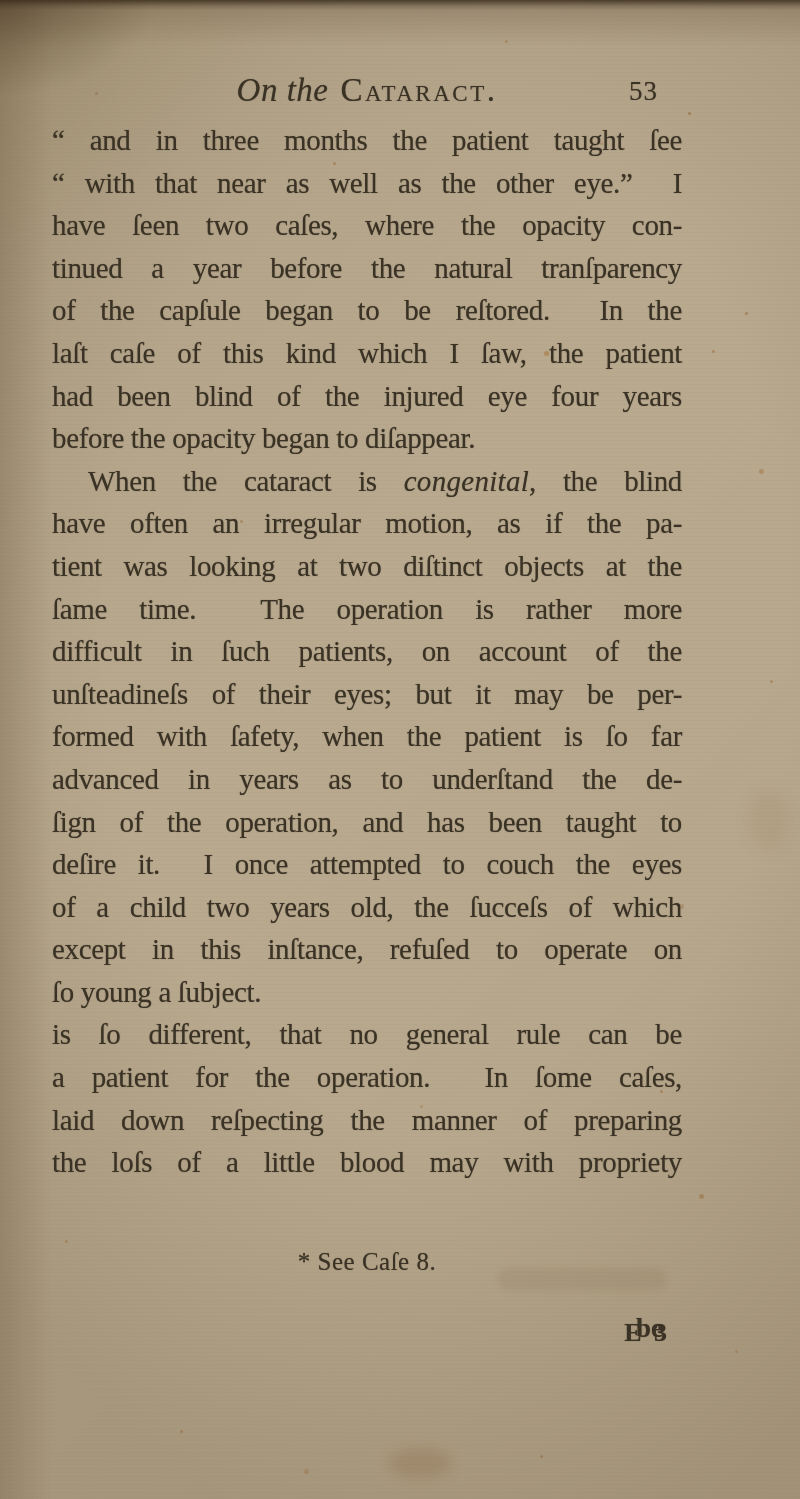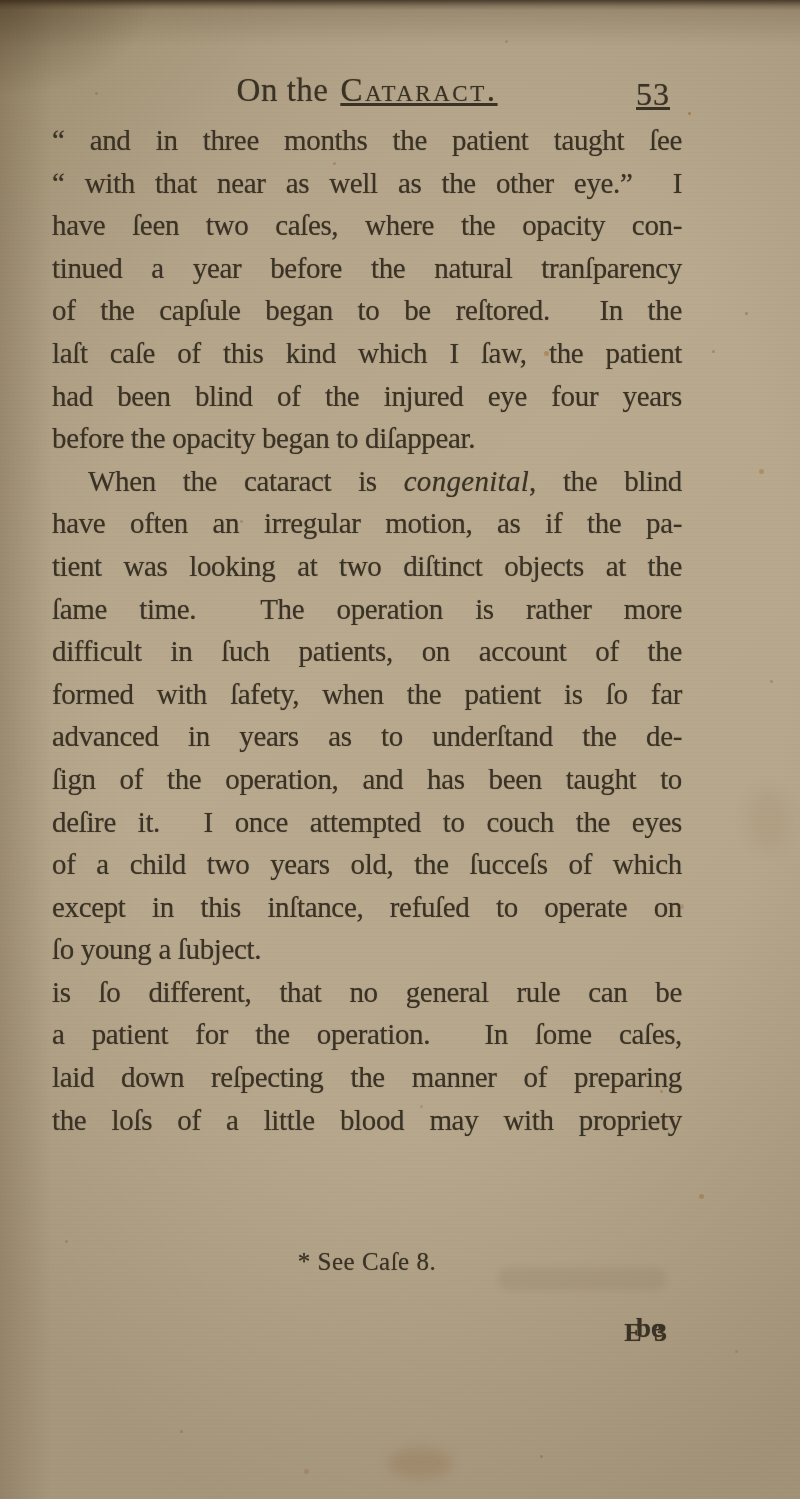--- a/index.html
+++ b/index.html
@@ -61,24 +61,24 @@
     position:absolute;left:748px;top:790px;width:40px;height:60px;border-radius:50%;
     background:rgba(140,100,58,.10);filter:blur(7px);pointer-events:none;
   }
 
   .ink{color:#3a3224;text-shadow:0 0 1px rgba(58,48,32,.55);}
 
   .header-line{
     position:absolute;left:52px;top:72px;width:630px;text-align:center;
     font-size:33px;letter-spacing:.5px;white-space:pre;
   }
-  .header-line .it{margin-top:38px;}
-  .header-line .sc{font-variant:small-caps;letter-spacing:2.5px;margin-left:12px;text-decoration:underline;}
+  .header-line .it{font-style:italic;margin-top:38px;}
+  .header-line .sc{font-variant:small-caps;letter-spacing:2.5px;margin-left:12px;}
   .page-number{
-    position:absolute;top:76px;right:130px;font-size:32px;letter-spacing:1px;text-decoration:underline;
+    position:absolute;top:76px;right:142px;font-size:27px;letter-spacing:1px;
   }
 
   .body-text{
     position:absolute;left:52px;top:119px;width:630px;
     font-size:29px;line-height:42.6px;letter-spacing:-.35px;
   }
   .line{
     text-align:justify;text-align-last:justify;white-space:pre-wrap;
   }
   .line.para-end{text-align-last:left;}
@@ -120,20 +120,21 @@
     <div class="line">tinued a year before the natural tranſparency</div>
     <div class="line">of the capſule began to be reſtored.  In the</div>
     <div class="line">laſt caſe of this kind which I ſaw, the patient</div>
     <div class="line">had been blind of the injured eye four years</div>
     <div class="line para-end">before the opacity began to diſappear.</div>
     <div class="line indent"><span>When the cataract is </span><em>congenital</em><span>, the blind</span></div>
     <div class="line">have often an irregular motion, as if the pa-</div>
     <div class="line">tient was looking at two diſtinct objects at the</div>
     <div class="line">ſame time.  The operation is rather more</div>
     <div class="line">difficult in ſuch patients, on account of the</div>
+    <div class="line">unſteadineſs of their eyes; but it may be per-</div>
     <div class="line">formed with ſafety, when the patient is ſo far</div>
     <div class="line">advanced in years as to underſtand the de-</div>
     <div class="line">ſign of the operation, and has been taught to</div>
     <div class="line">deſire it.  I once attempted to couch the eyes</div>
     <div class="line">of a child two years old, the ſucceſs of which</div>
     <div class="line">except in this inſtance, refuſed to operate on</div>
     <div class="line para-end">ſo young a ſubject.</div>
     <div class="line">is ſo different, that no general rule can be</div>
     <div class="line">a patient for the operation.  In ſome caſes,</div>
     <div class="line">laid down reſpecting the manner of preparing</div>

